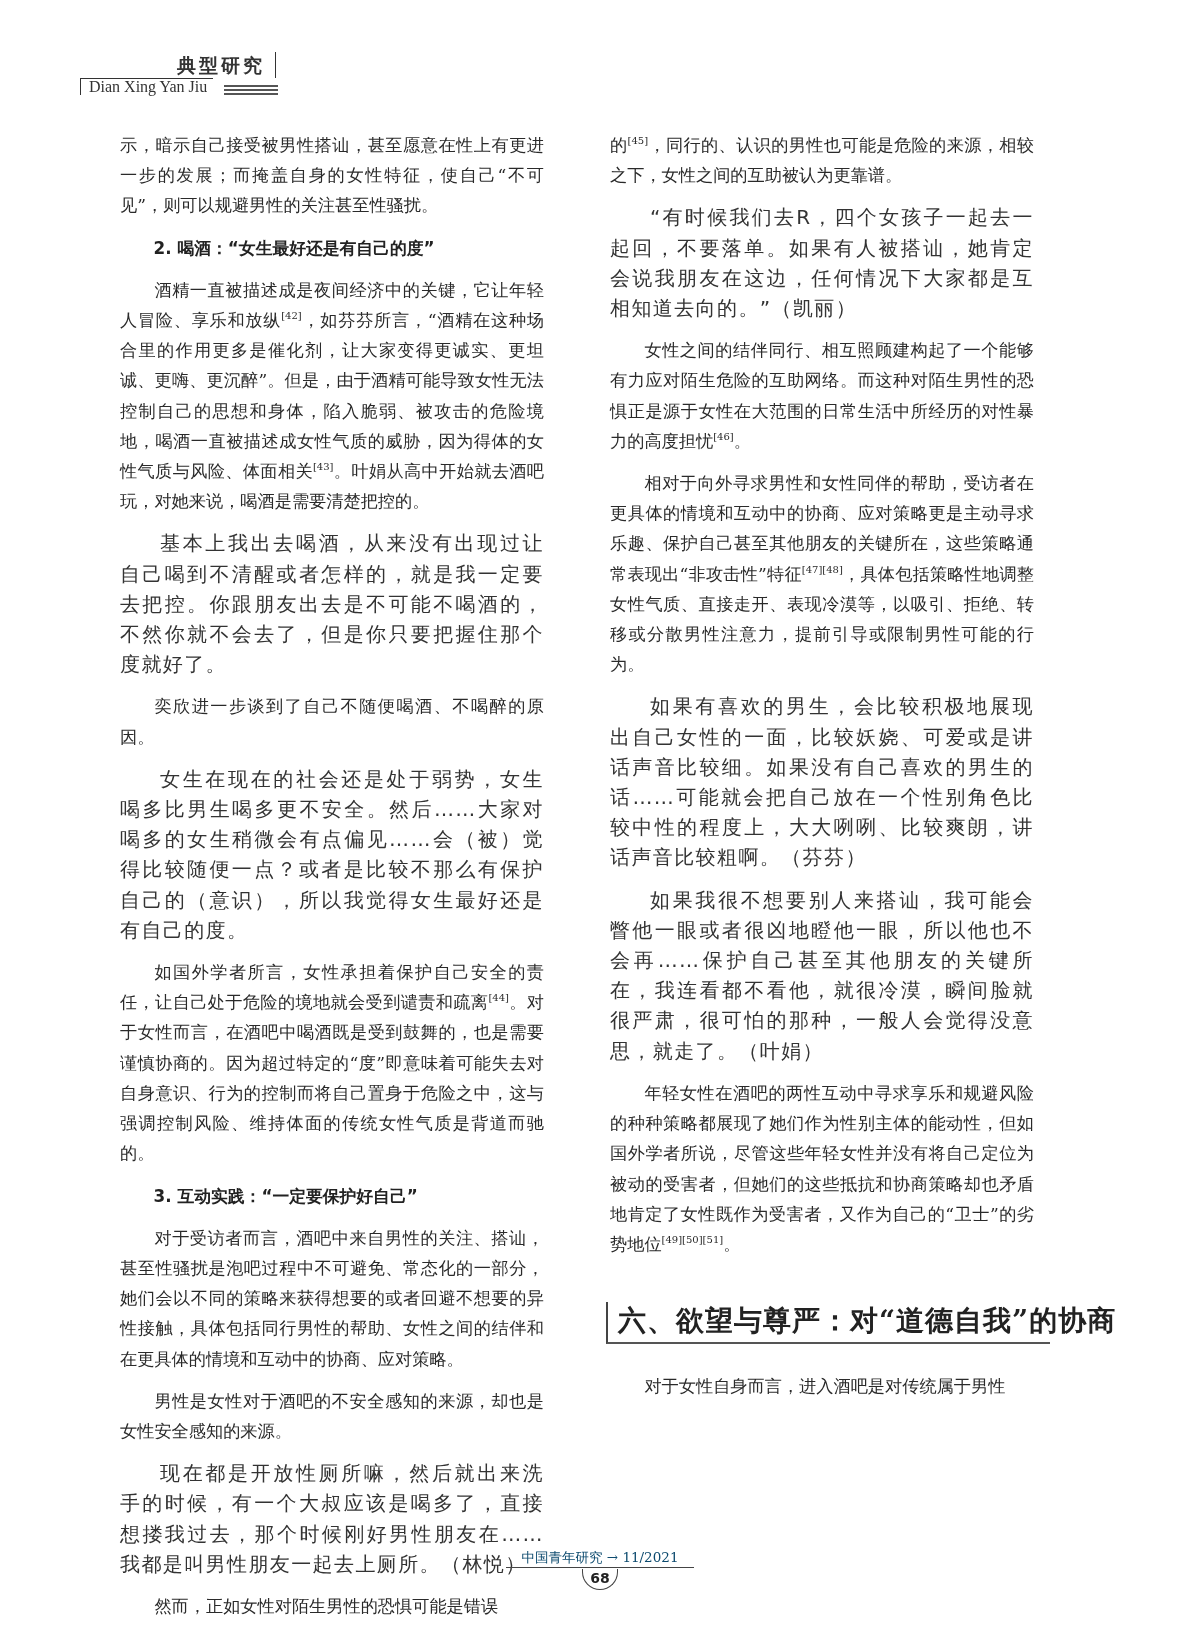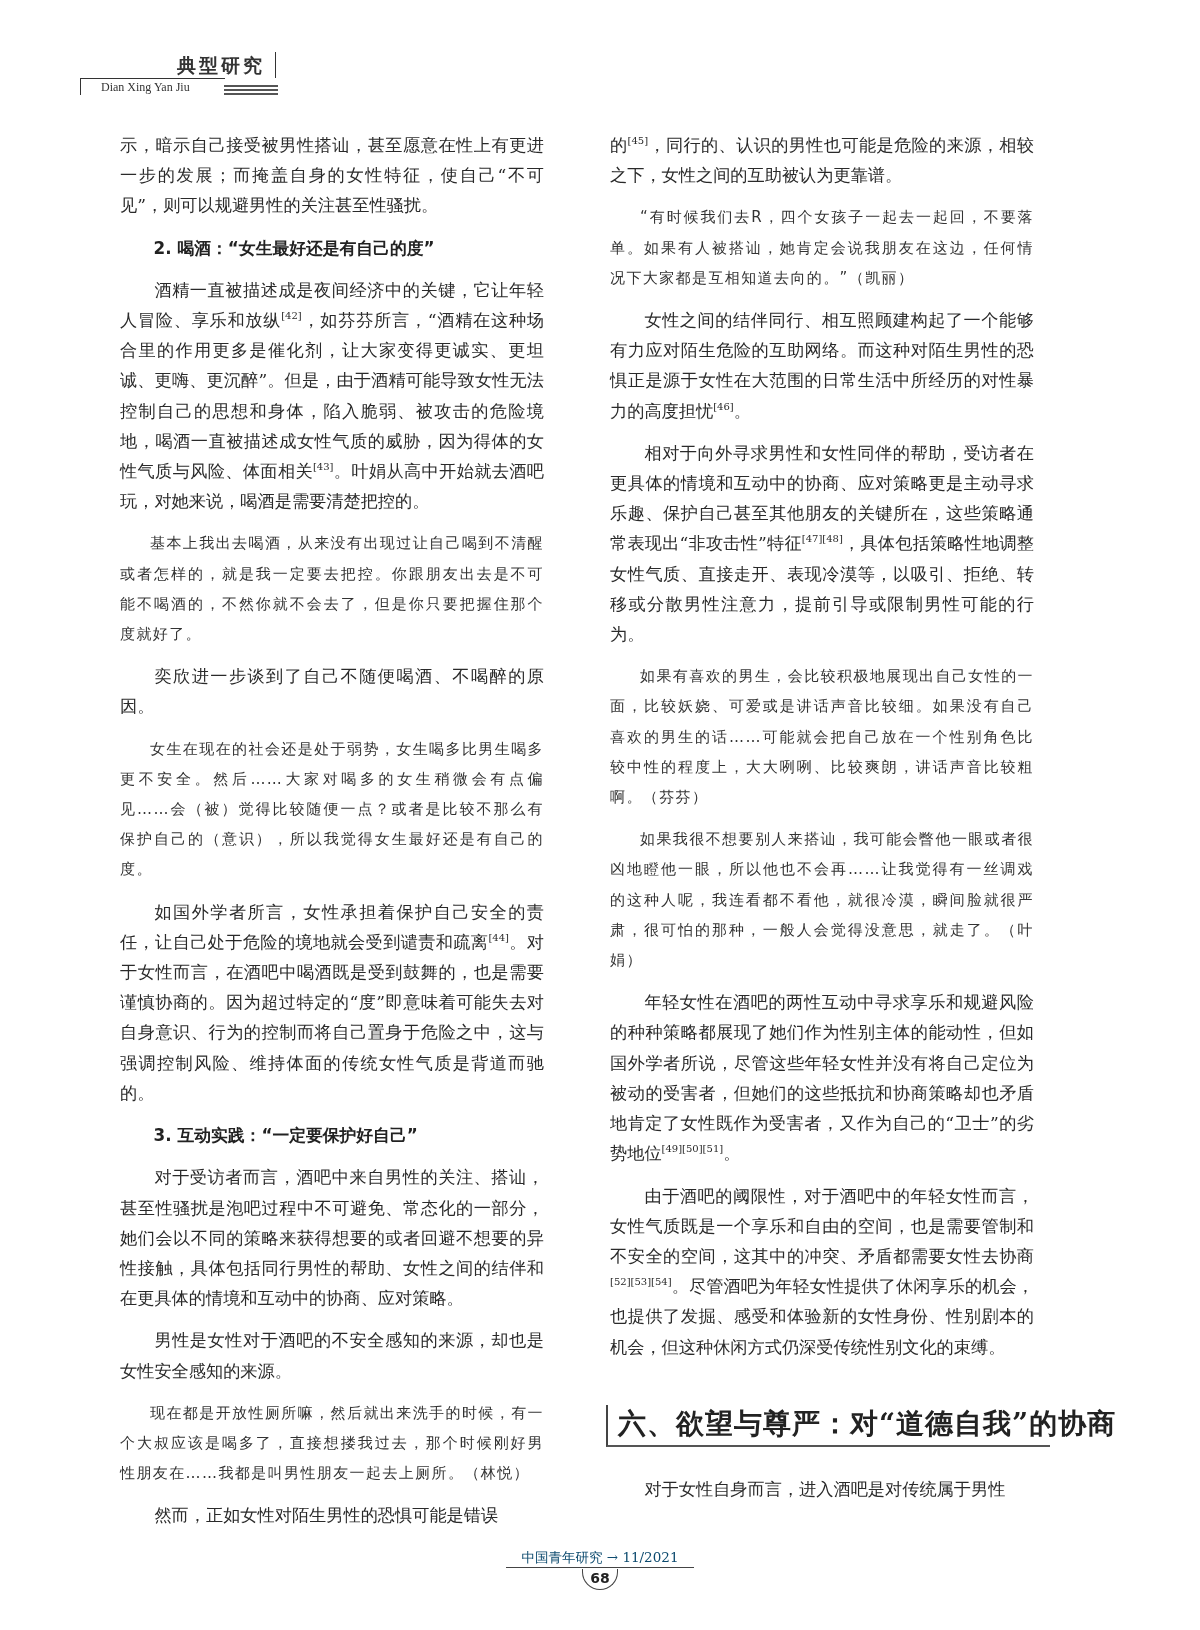--- a/index.html
+++ b/index.html
@@ -33,23 +33,23 @@
       font-weight: bold;
       padding-right: 10px;
       border-right: 1.5px solid #333;
       line-height: 26px;
     }
     .run-header .title-py {
       position: absolute;
       left: 0;
       top: 26px;
       font-family: "Liberation Serif", serif;
-      font-size: 12px;
+      font-size: 16px;
       color: #333;
-      padding-left: 20px;
+      padding-left: 8px;
       border-left: 1.5px solid #333;
       border-top: 1.5px solid #333;
       line-height: 16px;
       width: 124px;
       white-space: nowrap;
     }
     .run-header .rule {
       position: absolute;
       left: 144px;
       width: 54px;
@@ -72,21 +72,21 @@
     .col-left { left: 108px; }
     .col-right { left: 598px; }
 
     .p {
       margin: 12px;
       text-indent: 2em;
     }
     .p.noindent { text-indent: 0; }
     .p.quote {
       font-family: "DejaVu Sans", sans-serif;
-      font-size: 15px;
+      font-size: 20px;
       letter-spacing: 1.4px;
       color: #333;
     }
     .p.heading {
       font-family: "DejaVu Sans", sans-serif;
       font-weight: bold;
       font-size: 16.8px;
       color: #222;
     }
     sup.ref {
@@ -172,23 +172,22 @@
   <p class="p quote">现在都是开放性厕所嘛，然后就出来洗手的时候，有一个大叔应该是喝多了，直接想搂我过去，那个时候刚好男性朋友在……我都是叫男性朋友一起去上厕所。（林悦）</p>
   <p class="p">然而，正如女性对陌生男性的恐惧可能是错误</p>
 </div>
 
 <div class="column col-right">
   <p class="p noindent"><span>的</span><sup class="ref">[45]</sup><span>，同行的、认识的男性也可能是危险的来源，相较之下，女性之间的互助被认为更靠谱。</span></p>
   <p class="p quote">“有时候我们去R，四个女孩子一起去一起回，不要落单。如果有人被搭讪，她肯定会说我朋友在这边，任何情况下大家都是互相知道去向的。”（凯丽）</p>
   <p class="p"><span>女性之间的结伴同行、相互照顾建构起了一个能够有力应对陌生危险的互助网络。而这种对陌生男性的恐惧正是源于女性在大范围的日常生活中所经历的对性暴力的高度担忧</span><sup class="ref">[46]</sup><span>。</span></p>
   <p class="p"><span>相对于向外寻求男性和女性同伴的帮助，受访者在更具体的情境和互动中的协商、应对策略更是主动寻求乐趣、保护自己甚至其他朋友的关键所在，这些策略通常表现出“非攻击性”特征</span><sup class="ref">[47][48]</sup><span>，具体包括策略性地调整女性气质、直接走开、表现冷漠等，以吸引、拒绝、转移或分散男性注意力，提前引导或限制男性可能的行为。</span></p>
   <p class="p quote">如果有喜欢的男生，会比较积极地展现出自己女性的一面，比较妖娆、可爱或是讲话声音比较细。如果没有自己喜欢的男生的话……可能就会把自己放在一个性别角色比较中性的程度上，大大咧咧、比较爽朗，讲话声音比较粗啊。（芬芬）</p>
-  <p class="p quote">如果我很不想要别人来搭讪，我可能会瞥他一眼或者很凶地瞪他一眼，所以他也不会再……让我觉得有一丝调戏的这种人呢，我连看都不看他，就很冷漠，瞬间脸就很严肃，很可怕的那种，一般人会觉得没意思，就走了。（叶娟）</p>
+  <p class="p quote">如果我很不想要别人来搭讪，我可能会瞥他一眼或者很凶地瞪他一眼，所以他也不会再……保护自己甚至其他朋友的关键所在，我连看都不看他，就很冷漠，瞬间脸就很严肃，很可怕的那种，一般人会觉得没意思，就走了。（叶娟）</p>
   <p class="p"><span>年轻女性在酒吧的两性互动中寻求享乐和规避风险的种种策略都展现了她们作为性别主体的能动性，但如国外学者所说，尽管这些年轻女性并没有将自己定位为被动的受害者，但她们的这些抵抗和协商策略却也矛盾地肯定了女性既作为受害者，又作为自己的“卫士”的劣势地位</span><sup class="ref">[49][50][51]</sup><span>。</span></p>
-  <p class="p"><span>由于酒吧的阈限性，对于酒吧中的年轻女性而言，女性气质既是一个享乐和自由的空间，也是需要管制和不安全的空间，这其中的冲突、矛盾都需要女性去协商</span><sup class="ref">[52][53][54]</sup><span>。尽管酒吧为年轻女性提供了休闲享乐的机会，也提供了发掘、感受和体验新的女性身份、性别剧本的机会，但这种休闲方式仍深受传统性别文化的束缚。</span></p>
   <div class="section-box">六、欲望与尊严：对“道德自我”的协商</div>
   <p class="p">对于女性自身而言，进入酒吧是对传统属于男性</p>
 </div>
 
 <div class="footer">
   <div class="journal">中国青年研究 → 11/2021</div>
   <div class="page-badge">68</div>
 </div>
 
 </body></html>

